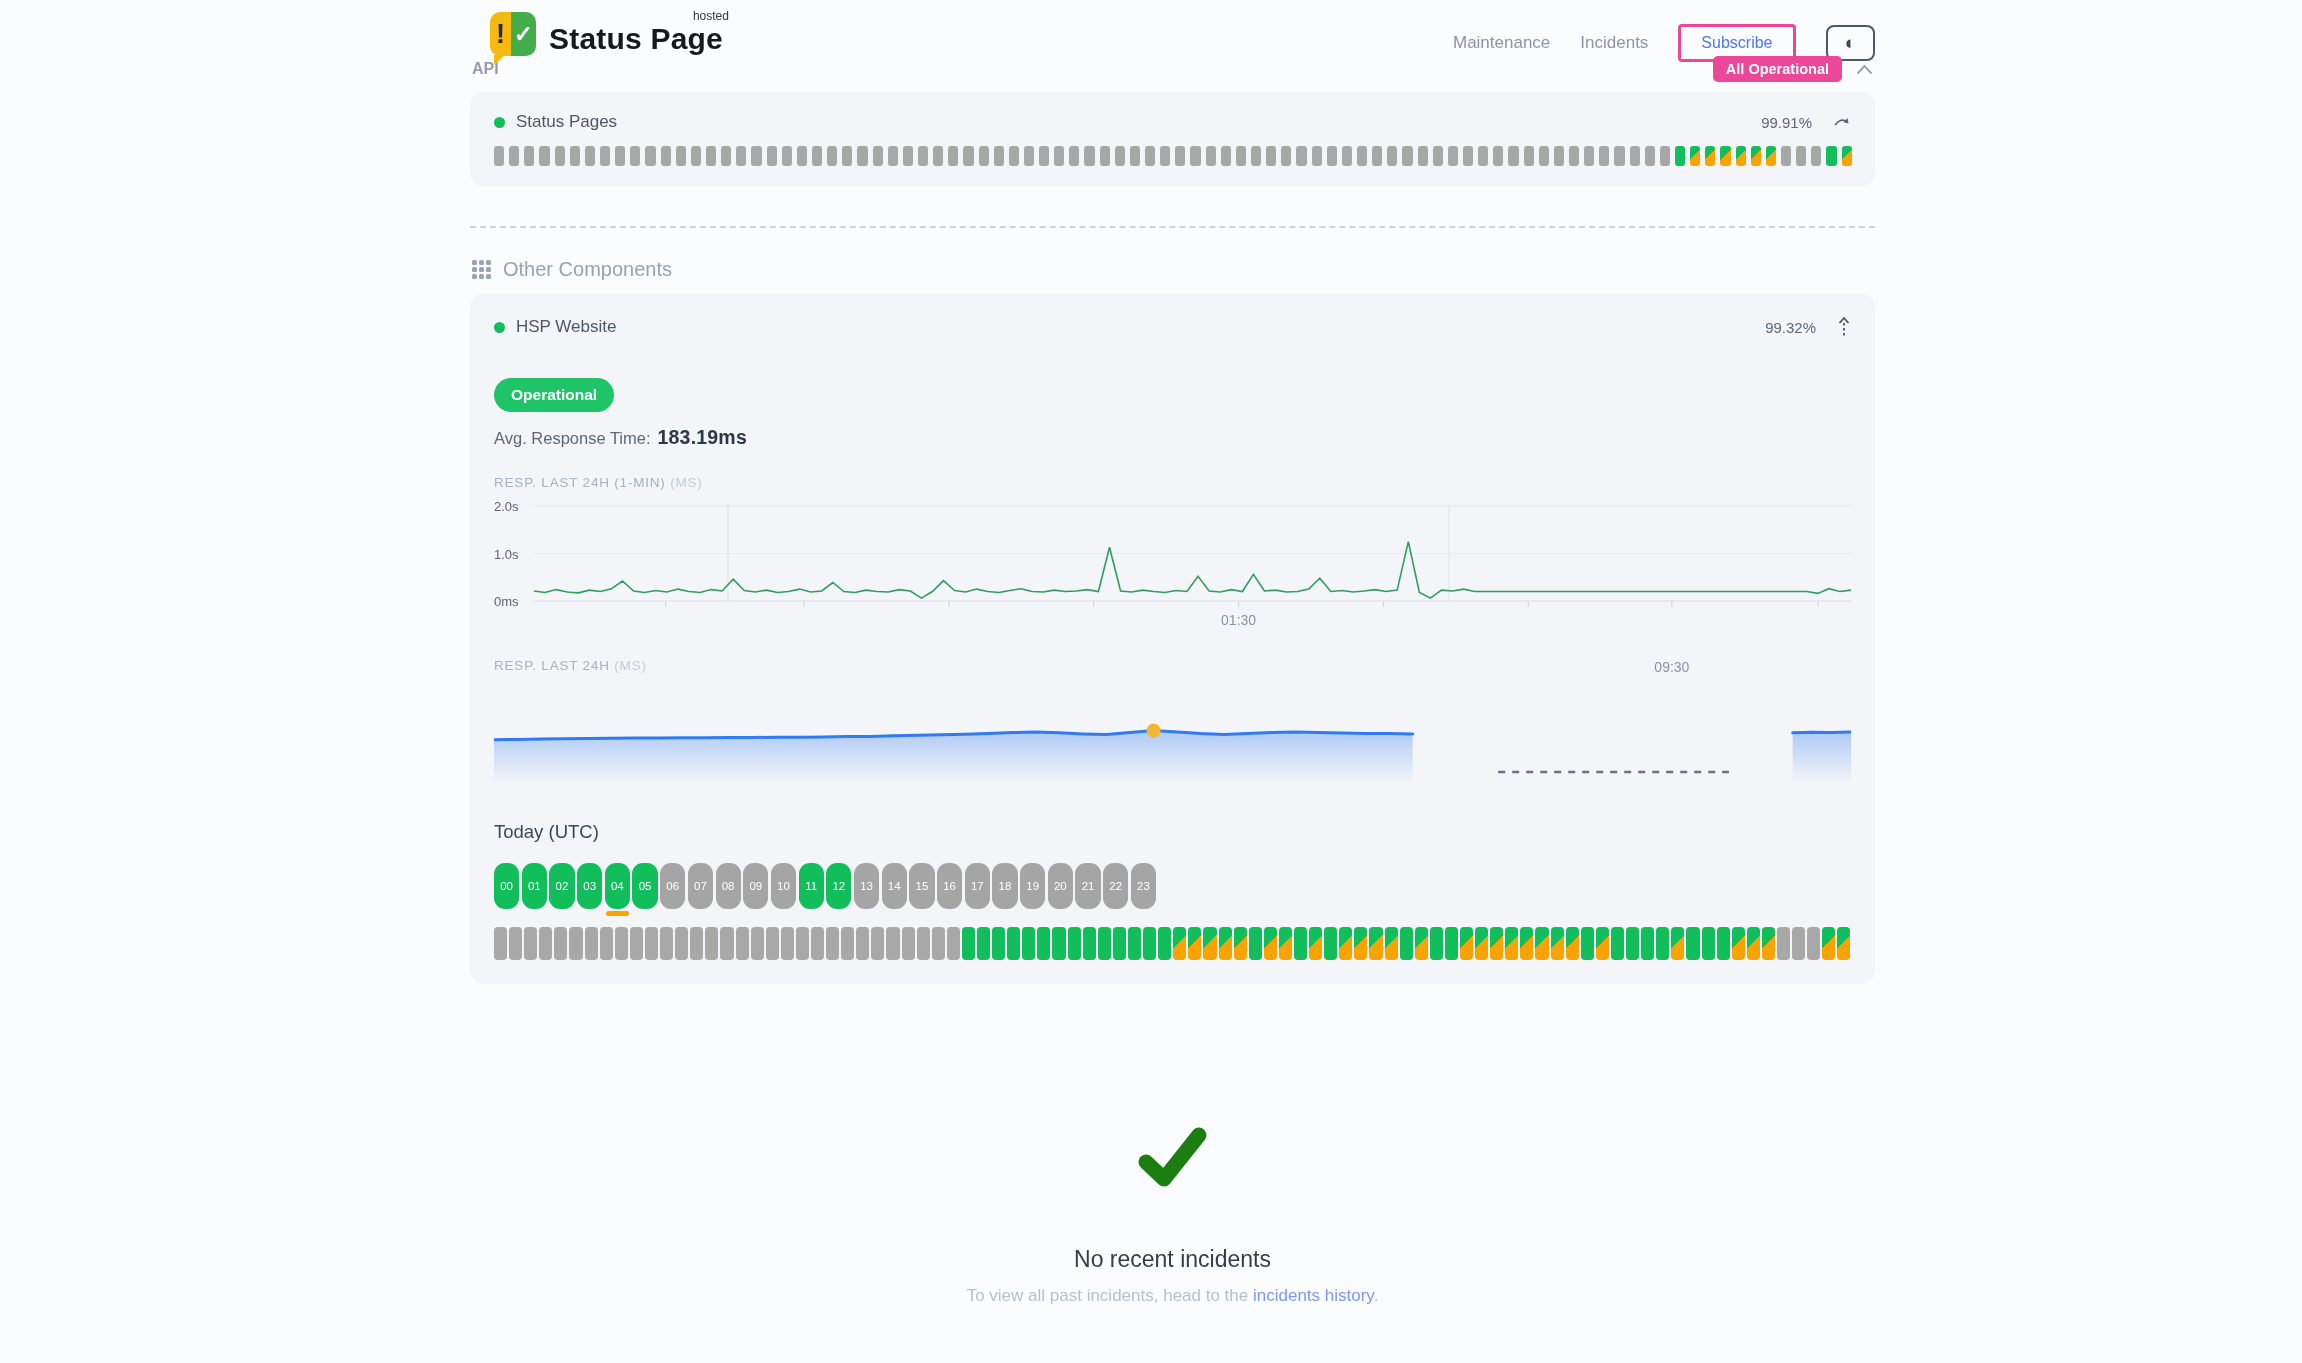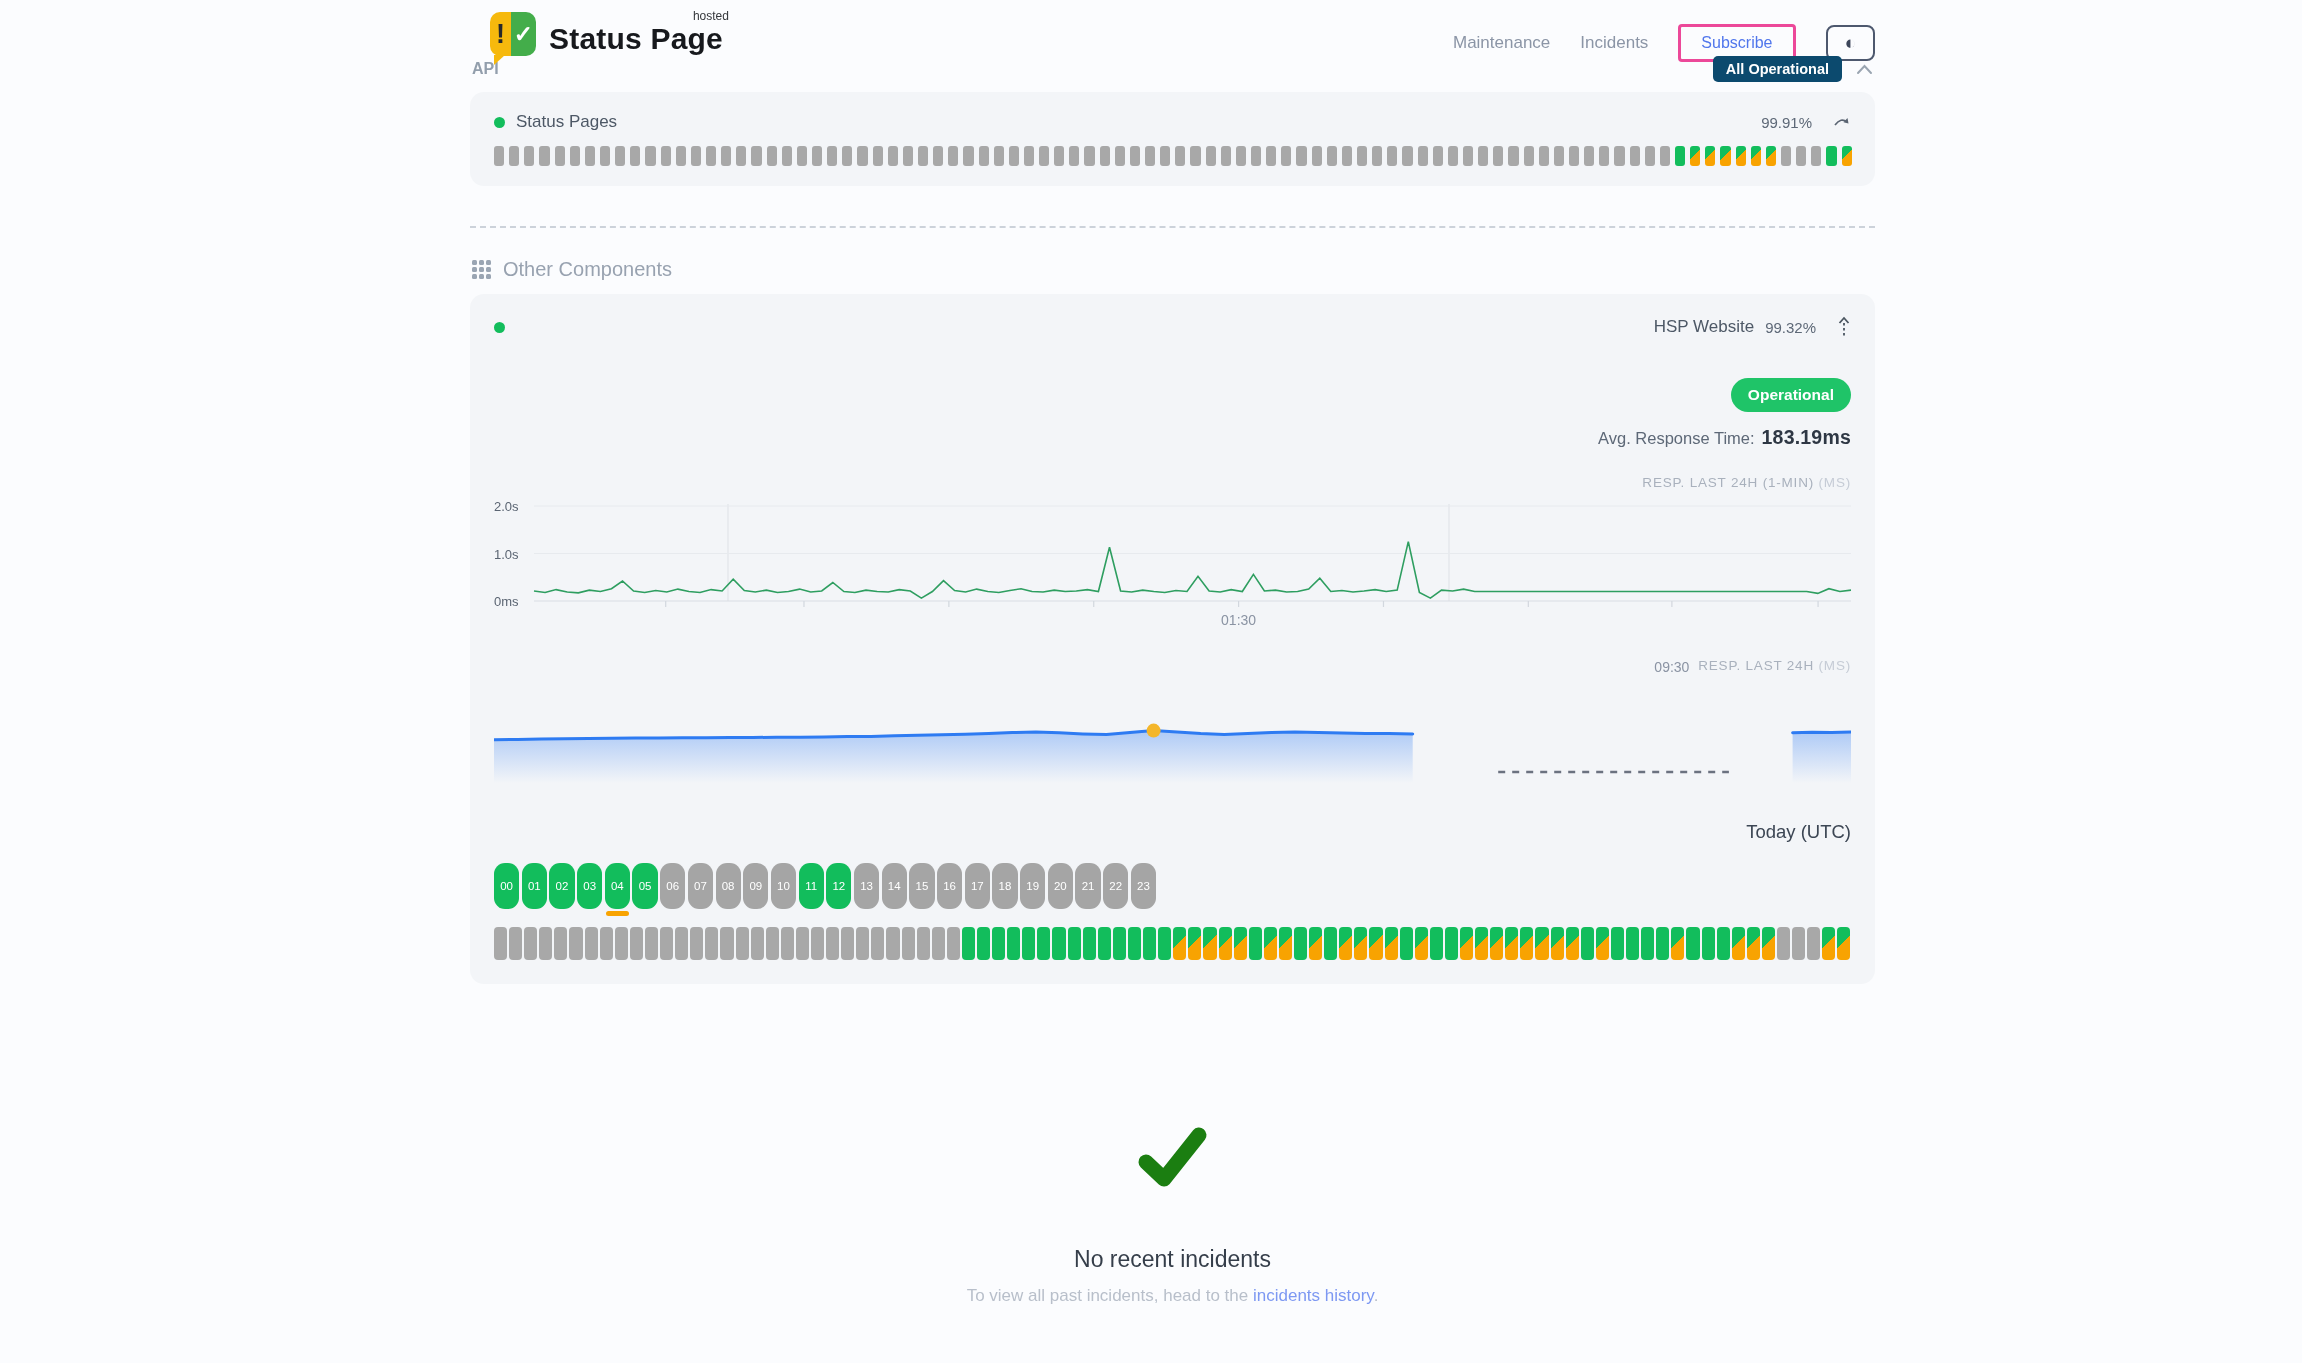--- a/index.html
+++ b/index.html
@@ -20,21 +20,21 @@
   .logo-title { font-size:30px; font-weight:bold; color:#17191d; letter-spacing:.2px;text-align:right; }
   .nav { display:flex; align-items:center; gap:30px; margin-top:12px; }
   .nav-link { font-size:17px; color:#8b95a6; cursor:pointer; text-decoration:none; }
   .subscribe { border:3px solid #ec4899; color:#5076ec; background:transparent; font-size:16px; padding:7px 20px; border-radius:4px; font-family:inherit; cursor:pointer; }
   .theme-btn { border:2px solid #4d586e; background:transparent; border-radius:8px; padding:5px 17px; font-size:19px; color:#3c465a; cursor:pointer; font-family:inherit; line-height:1.2; }
 
   
   .group-head { display:flex; justify-content:space-between; align-items:center; height:30px; padding:0 2px;font-weight:bold; }
   .group-title { font-size:16px; color:#929eac; }
   .head-right { display:flex; align-items:center; gap:14px; }
-  .badge { background:#0c4a6e; color:#fff; font-size:14.5px; padding:5px 13px; border-radius:5px; }
+  .badge { background:#ec4899; color:#fff; font-size:14.5px; padding:5px 13px; border-radius:5px; }
   .card { background:#f3f5f8; border-radius:14px; padding:20px 24px; margin-top:8px; }
   .comp-row { display:flex; align-items:center; gap:11px; font-size:17px; color:#4d5866; }
   .dot { width:11px; height:11px; border-radius:50%; background:#12bd5c; flex:0 0 auto; }
   .comp-name { flex:1; }
   .uptime { font-size:15px; color:#5d6877; margin-right:10px; }
 
   .bar { display:flex; gap:5px; margin-top:14px; }
   .bar .blk { flex:1; height:20px; border-radius:3px; }
   .bar.daily { gap:2px; margin-top:18px; }
   .bar.daily .blk { height:33px; border-radius:4px; }
@@ -42,21 +42,21 @@
   .b-x { background:#a8a8a8; }
   .b-s { background:linear-gradient(135deg,#12bd5c 46%,#f8a301 46%); }
 
   .divider { border:none; border-top:2px dashed #ccd2da; margin:40px 0 28px 0; }
 
   .sec-head { display:flex; align-items:center; gap:12px; margin:0 0 2px 2px; color:#98a2b0; font-size:20px; height:26px; }
   .grid-icon { display:grid; grid-template-columns:repeat(3,5px); grid-auto-rows:5px; gap:2px; }
   .grid-icon i { background:#9aa5b3; border-radius:1.5px; }
 
   
-  .card.big { margin-top:12px; padding:22px 24px 24px;text-align:right; }
+  .card.big { margin-top:12px; padding:22px 24px 24px; }
   .pill { display:inline-block; background:#1fc468; color:#fff; font-size:15.5px; font-weight:bold; padding:8px 17px; border-radius:18px; margin-top:40px; }
   .avg { margin-top:14px; font-size:16.5px; color:#5d6877; }
   .avg b { font-size:19.5px; color:#2e3744; margin-left:7px; letter-spacing:.2px; }
   .chart-label { margin-top:26px; font-size:13.5px; color:#a9b1bd; letter-spacing:.8px; }
   .chart-label .unit { color:#c6ccd6; }
 
   .chart1-wrap { position:relative; margin-top:14px; height:128px; }
   .chart1-wrap svg { position:absolute; top:0; left:0; }
   .ylab { position:absolute; left:0; transform:translateY(-50%); font-size:13px; color:#5a6472; background:#f3f5f8; padding-right:4px; }
   .xlabs { position:absolute; top:108px; left:0; width:1357px; height:20px; }

